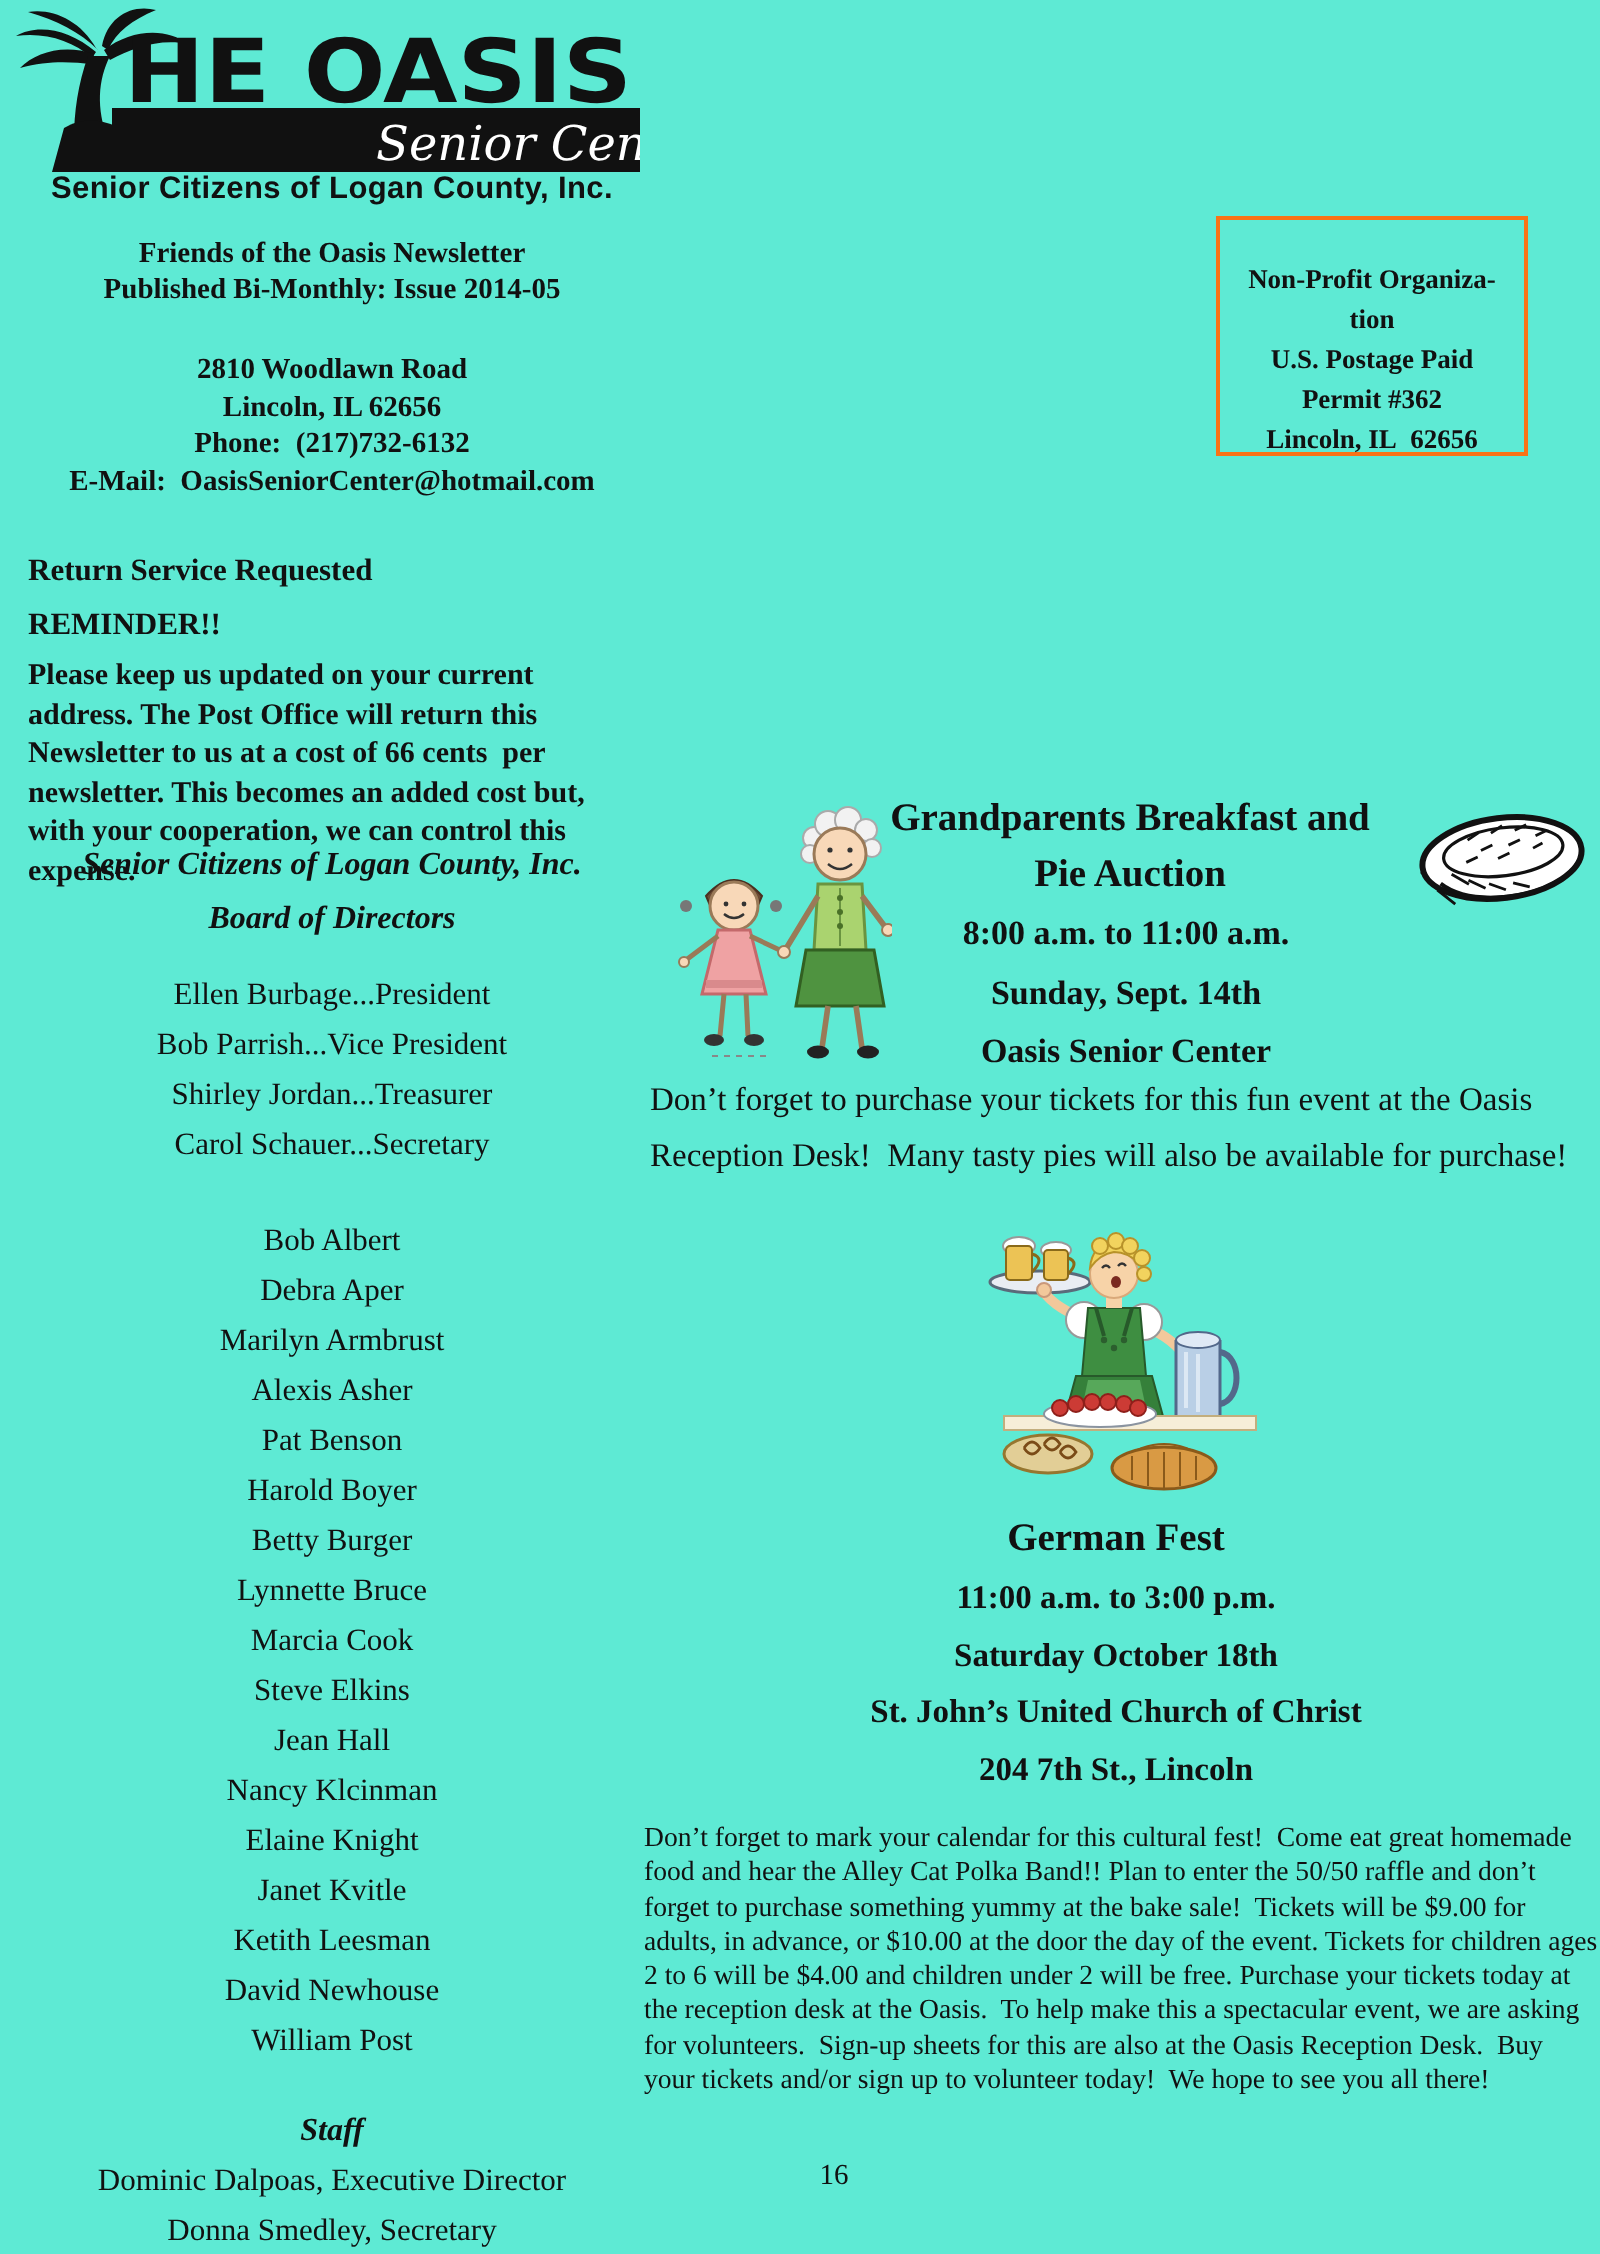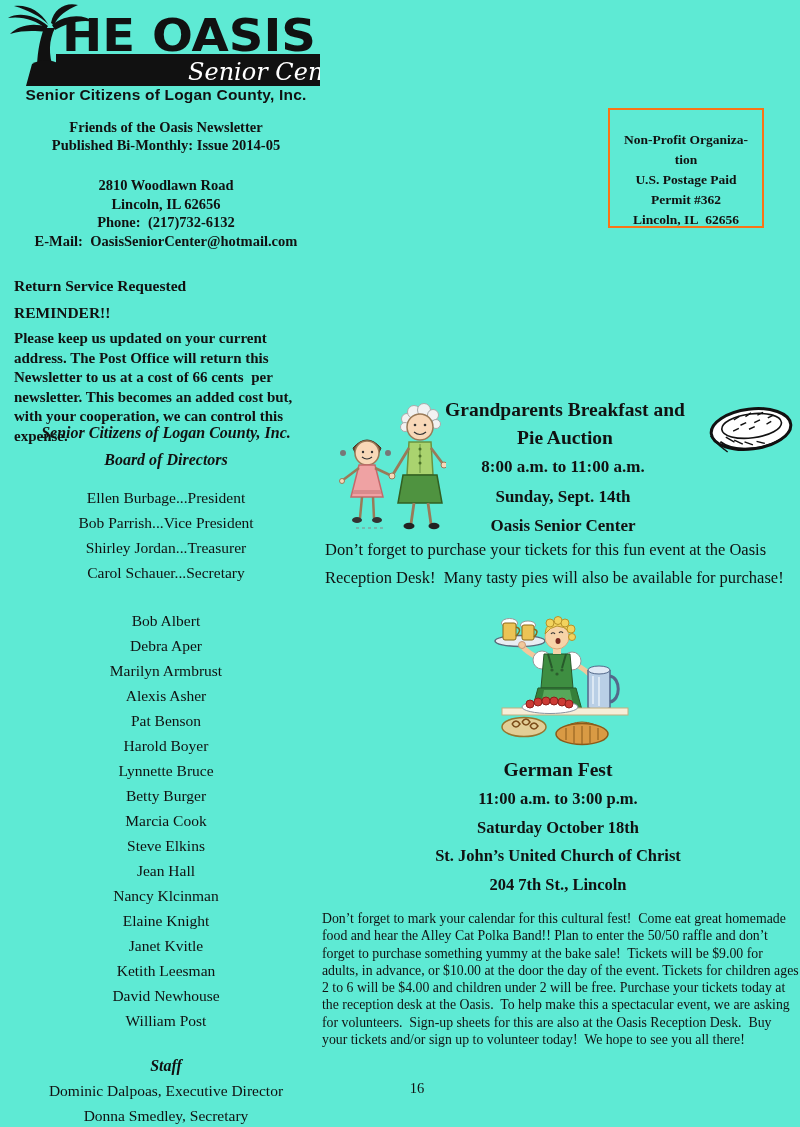--- a/index.html
+++ b/index.html
@@ -100,22 +100,22 @@
         <div>Shirley Jordan...Treasurer</div>
         <div>Carol Schauer...Secretary</div>
       </div>
     <div id="board-members" class="name-list">
         <div>Bob Albert</div>
         <div>Debra Aper</div>
         <div>Marilyn Armbrust</div>
         <div>Alexis Asher</div>
         <div>Pat Benson</div>
         <div>Harold Boyer</div>
+        <div>Betty Burger</div>
         <div>Lynnette Bruce</div>
-        <div>Betty Burger</div>
         <div>Marcia Cook</div>
         <div>Steve Elkins</div>
         <div>Jean Hall</div>
         <div>Nancy Klcinman</div>
         <div>Elaine Knight</div>
         <div>Janet Kvitle</div>
         <div>Ketith Leesman</div>
         <div>David Newhouse</div>
         <div>William Post</div>
       </div>

